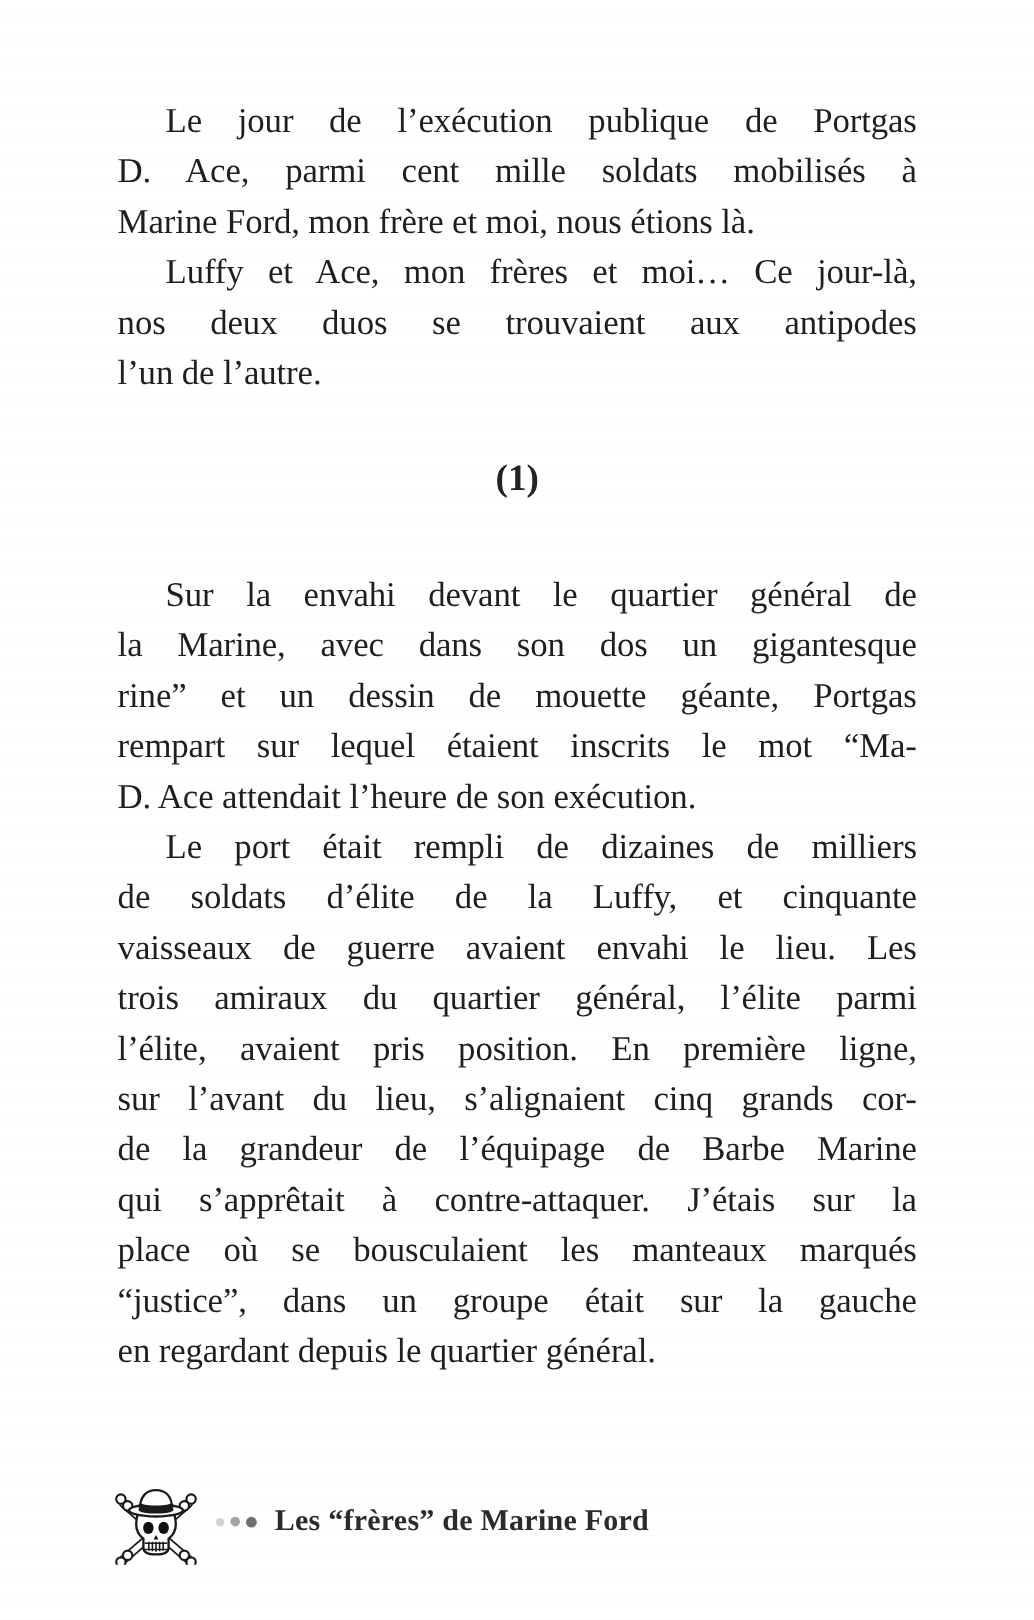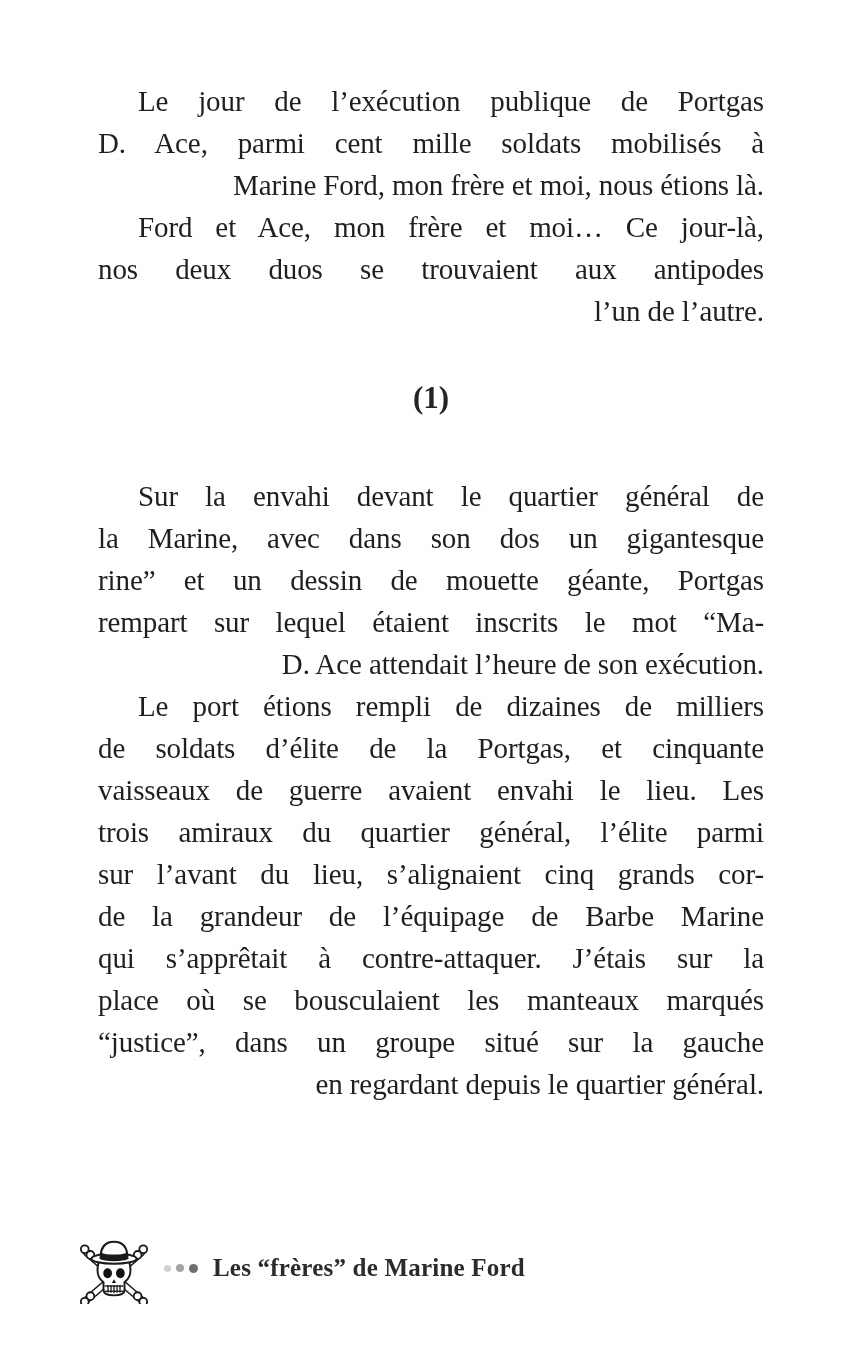--- a/index.html
+++ b/index.html
@@ -25,41 +25,41 @@
     top: 0;
   }
   #intro-paragraphs { padding-top: 80px; }
   .para { margin: 0; }
   .line {
     font-size: 29px;
     line-height: 42px;
     height: 42px;
     overflow: hidden;
     white-space: normal;
-    text-align: right;
+    text-align: left;
     letter-spacing: -0.1px;
   }
   .line.just {
     text-align: justify;
     text-align-last: justify;
   }
   .line.first { text-indent: 40px; }
   .section-marker {
     margin-top: 45px;
     margin-bottom: 56px;
     height: 42px;
     line-height: 42px;
     text-align: center;
     font-weight: 700;
     font-size: 31px;
     color: #242424;
   }
   .footer {
     position: absolute;
-    left: 76px;
+    left: 92px;
     top: 1232px;
     display: flex;
     align-items: center;
   }
   .jolly-roger {
     width: 76px;
     height: 72px;
     flex: 0 0 auto;
   }
   .dots {
@@ -88,46 +88,47 @@
 
   <div class="text-block">
 
     <div id="intro-paragraphs">
         <div class="para">
           <div class="line just first">Le jour de l’exécution publique de Portgas</div>
           <div class="line just">D. Ace, parmi cent mille soldats mobilisés à</div>
           <div class="line">Marine Ford, mon frère et moi, nous étions là.</div>
         </div>
         <div class="para">
-          <div class="line just first">Ford et Ace, mon frère et moi… Ce jour-là,</div>
+          <div class="line just first">Luffy et Ace, mon frères et moi… Ce jour-là,</div>
           <div class="line just">nos deux duos se trouvaient aux antipodes</div>
           <div class="line">l’un de l’autre.</div>
         </div>
       </div>
 
     <div class="section-marker">(1)</div>
 
     <div id="body-paragraphs">
         <div class="para">
           <div class="line just first">Sur la envahi devant le quartier général de</div>
           <div class="line just">la Marine, avec dans son dos un gigantesque</div>
           <div class="line just">rine” et un dessin de mouette géante, Portgas</div>
           <div class="line just">rempart sur lequel étaient inscrits le mot “Ma-</div>
           <div class="line">D. Ace attendait l’heure de son exécution.</div>
         </div>
         <div class="para">
-          <div class="line just first">Le port étions rempli de dizaines de milliers</div>
-          <div class="line just">de soldats d’élite de la Portgas, et cinquante</div>
+          <div class="line just first">Le port était rempli de dizaines de milliers</div>
+          <div class="line just">de soldats d’élite de la Luffy, et cinquante</div>
           <div class="line just">vaisseaux de guerre avaient envahi le lieu. Les</div>
           <div class="line just">trois amiraux du quartier général, l’élite parmi</div>
+          <div class="line just">l’élite, avaient pris position. En première ligne,</div>
           <div class="line just">sur l’avant du lieu, s’alignaient cinq grands cor-</div>
           <div class="line just">de la grandeur de l’équipage de Barbe Marine</div>
           <div class="line just">qui s’apprêtait à contre-attaquer. J’étais sur la</div>
           <div class="line just">place où se bousculaient les manteaux marqués</div>
-          <div class="line just">“justice”, dans un groupe situé sur la gauche</div>
+          <div class="line just">“justice”, dans un groupe était sur la gauche</div>
           <div class="line">en regardant depuis le quartier général.</div>
         </div>
       </div>
 
   </div>
 
   <div class="footer">
 
     <svg class="jolly-roger" viewBox="0 0 100 96" aria-hidden="true">
 

